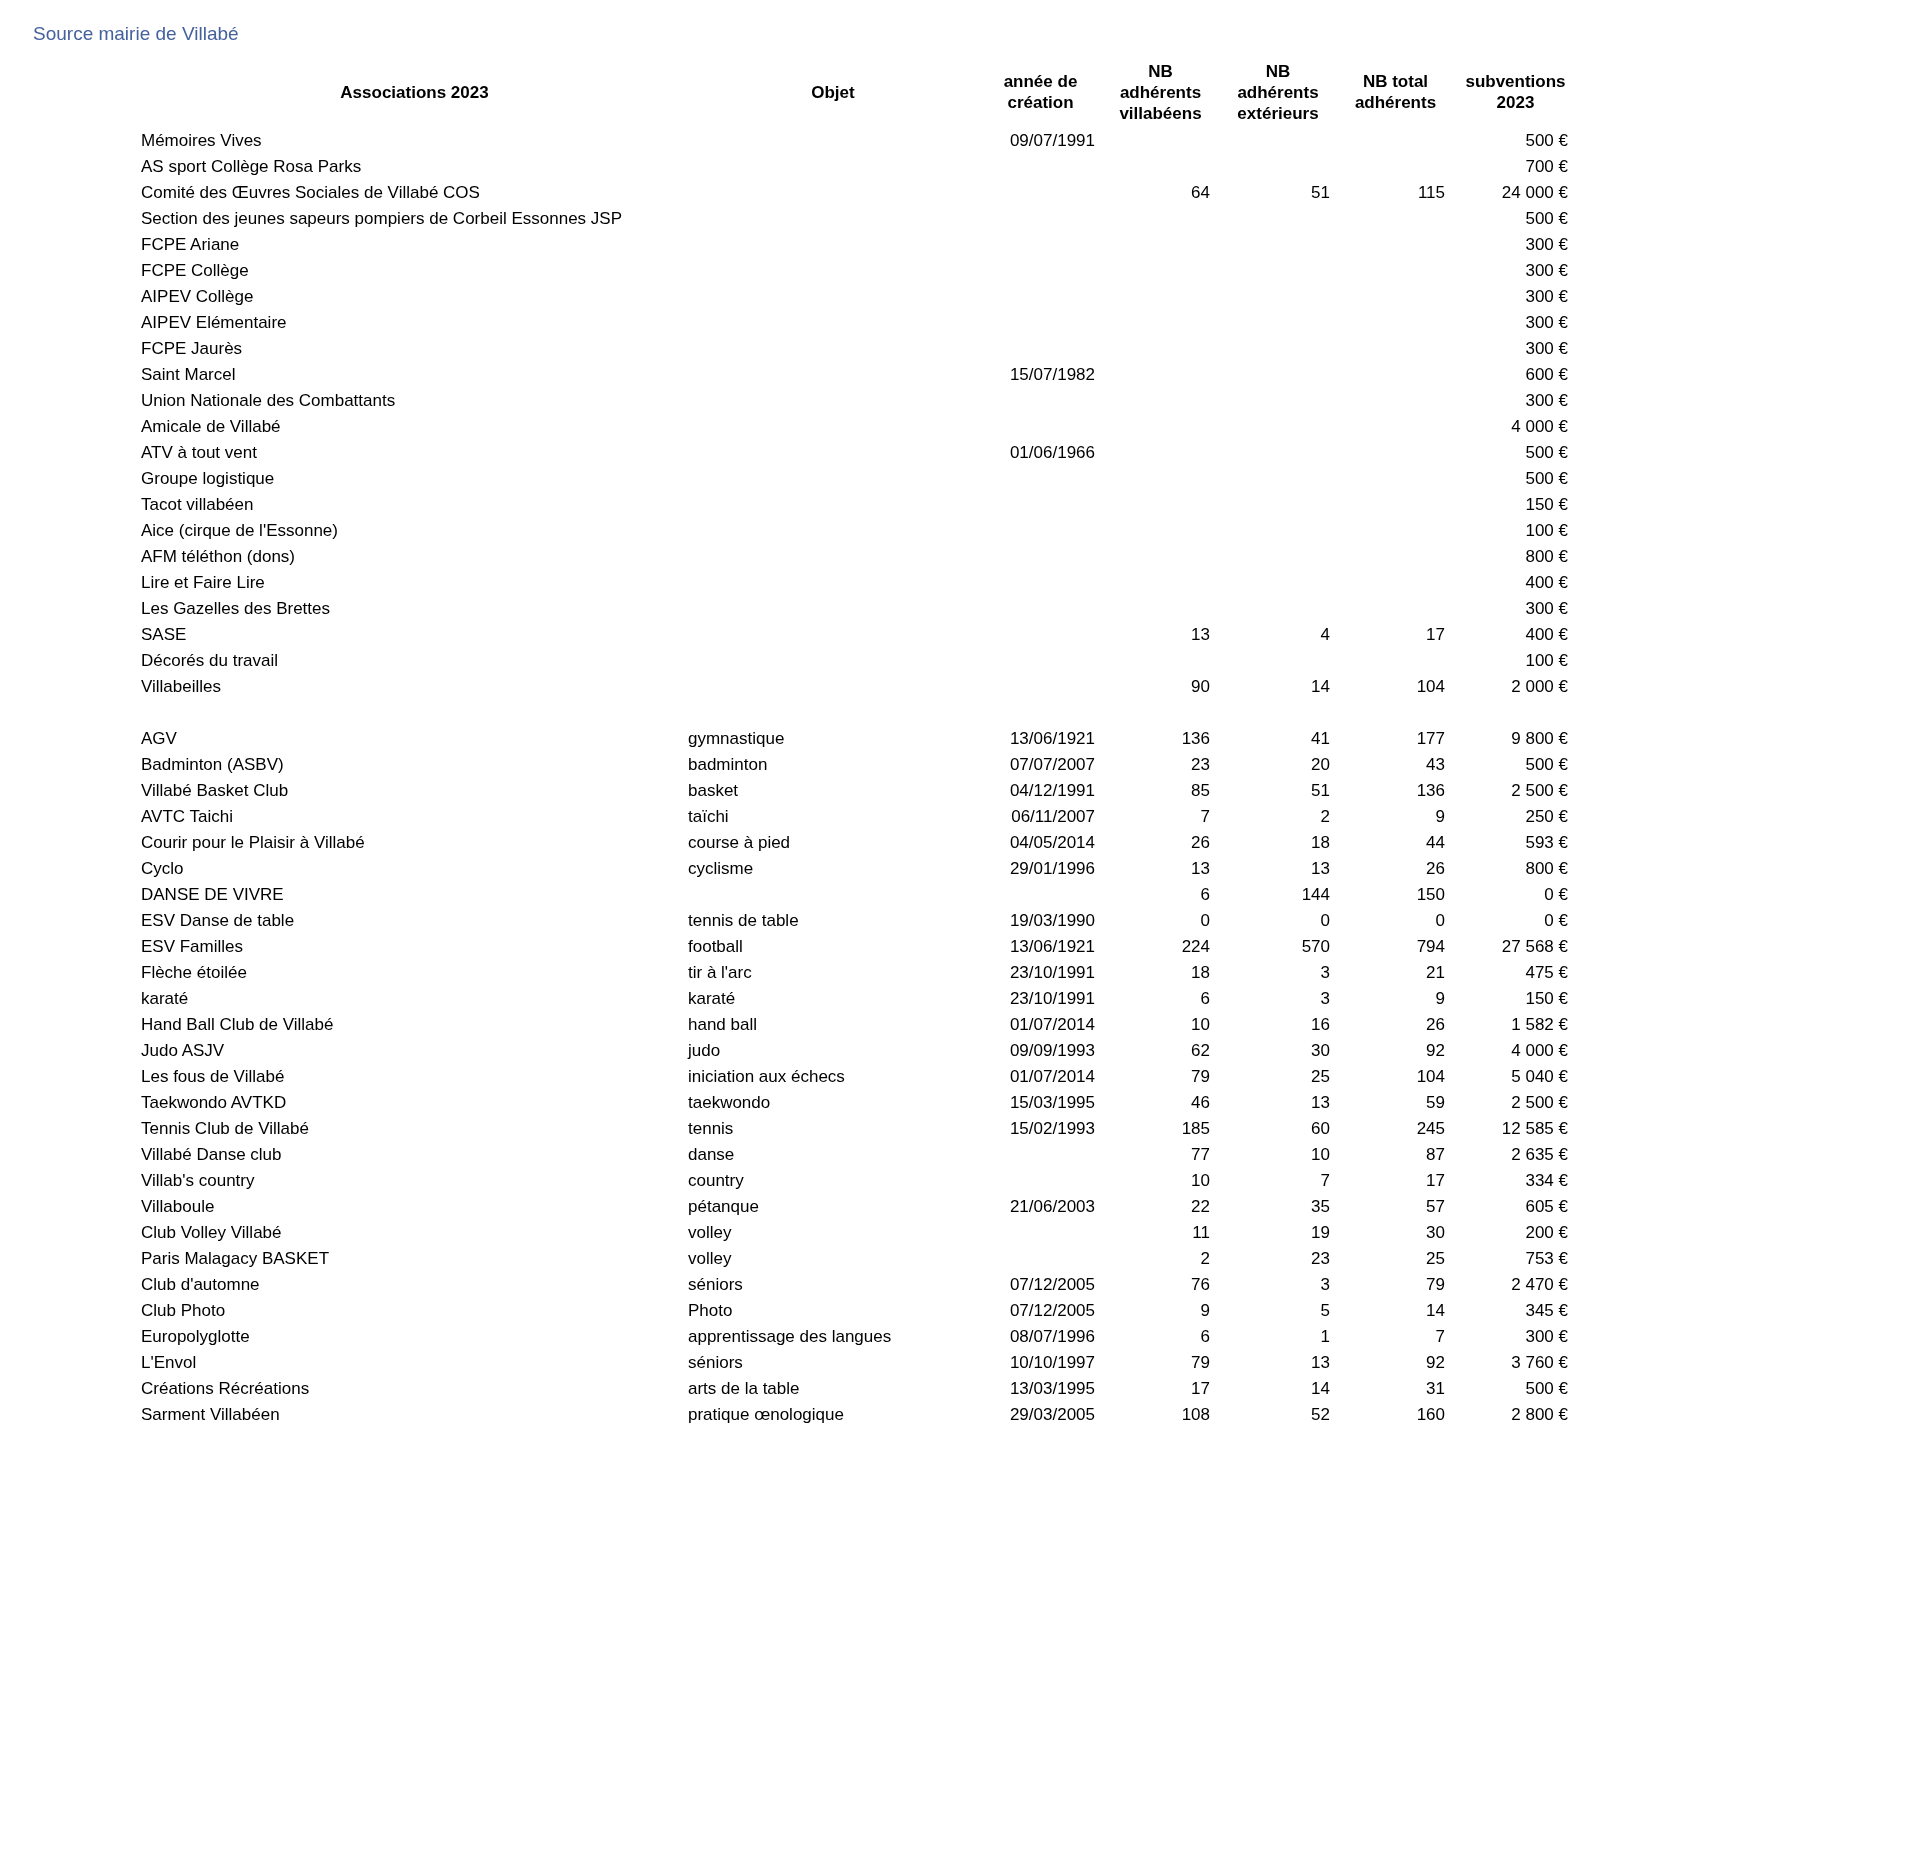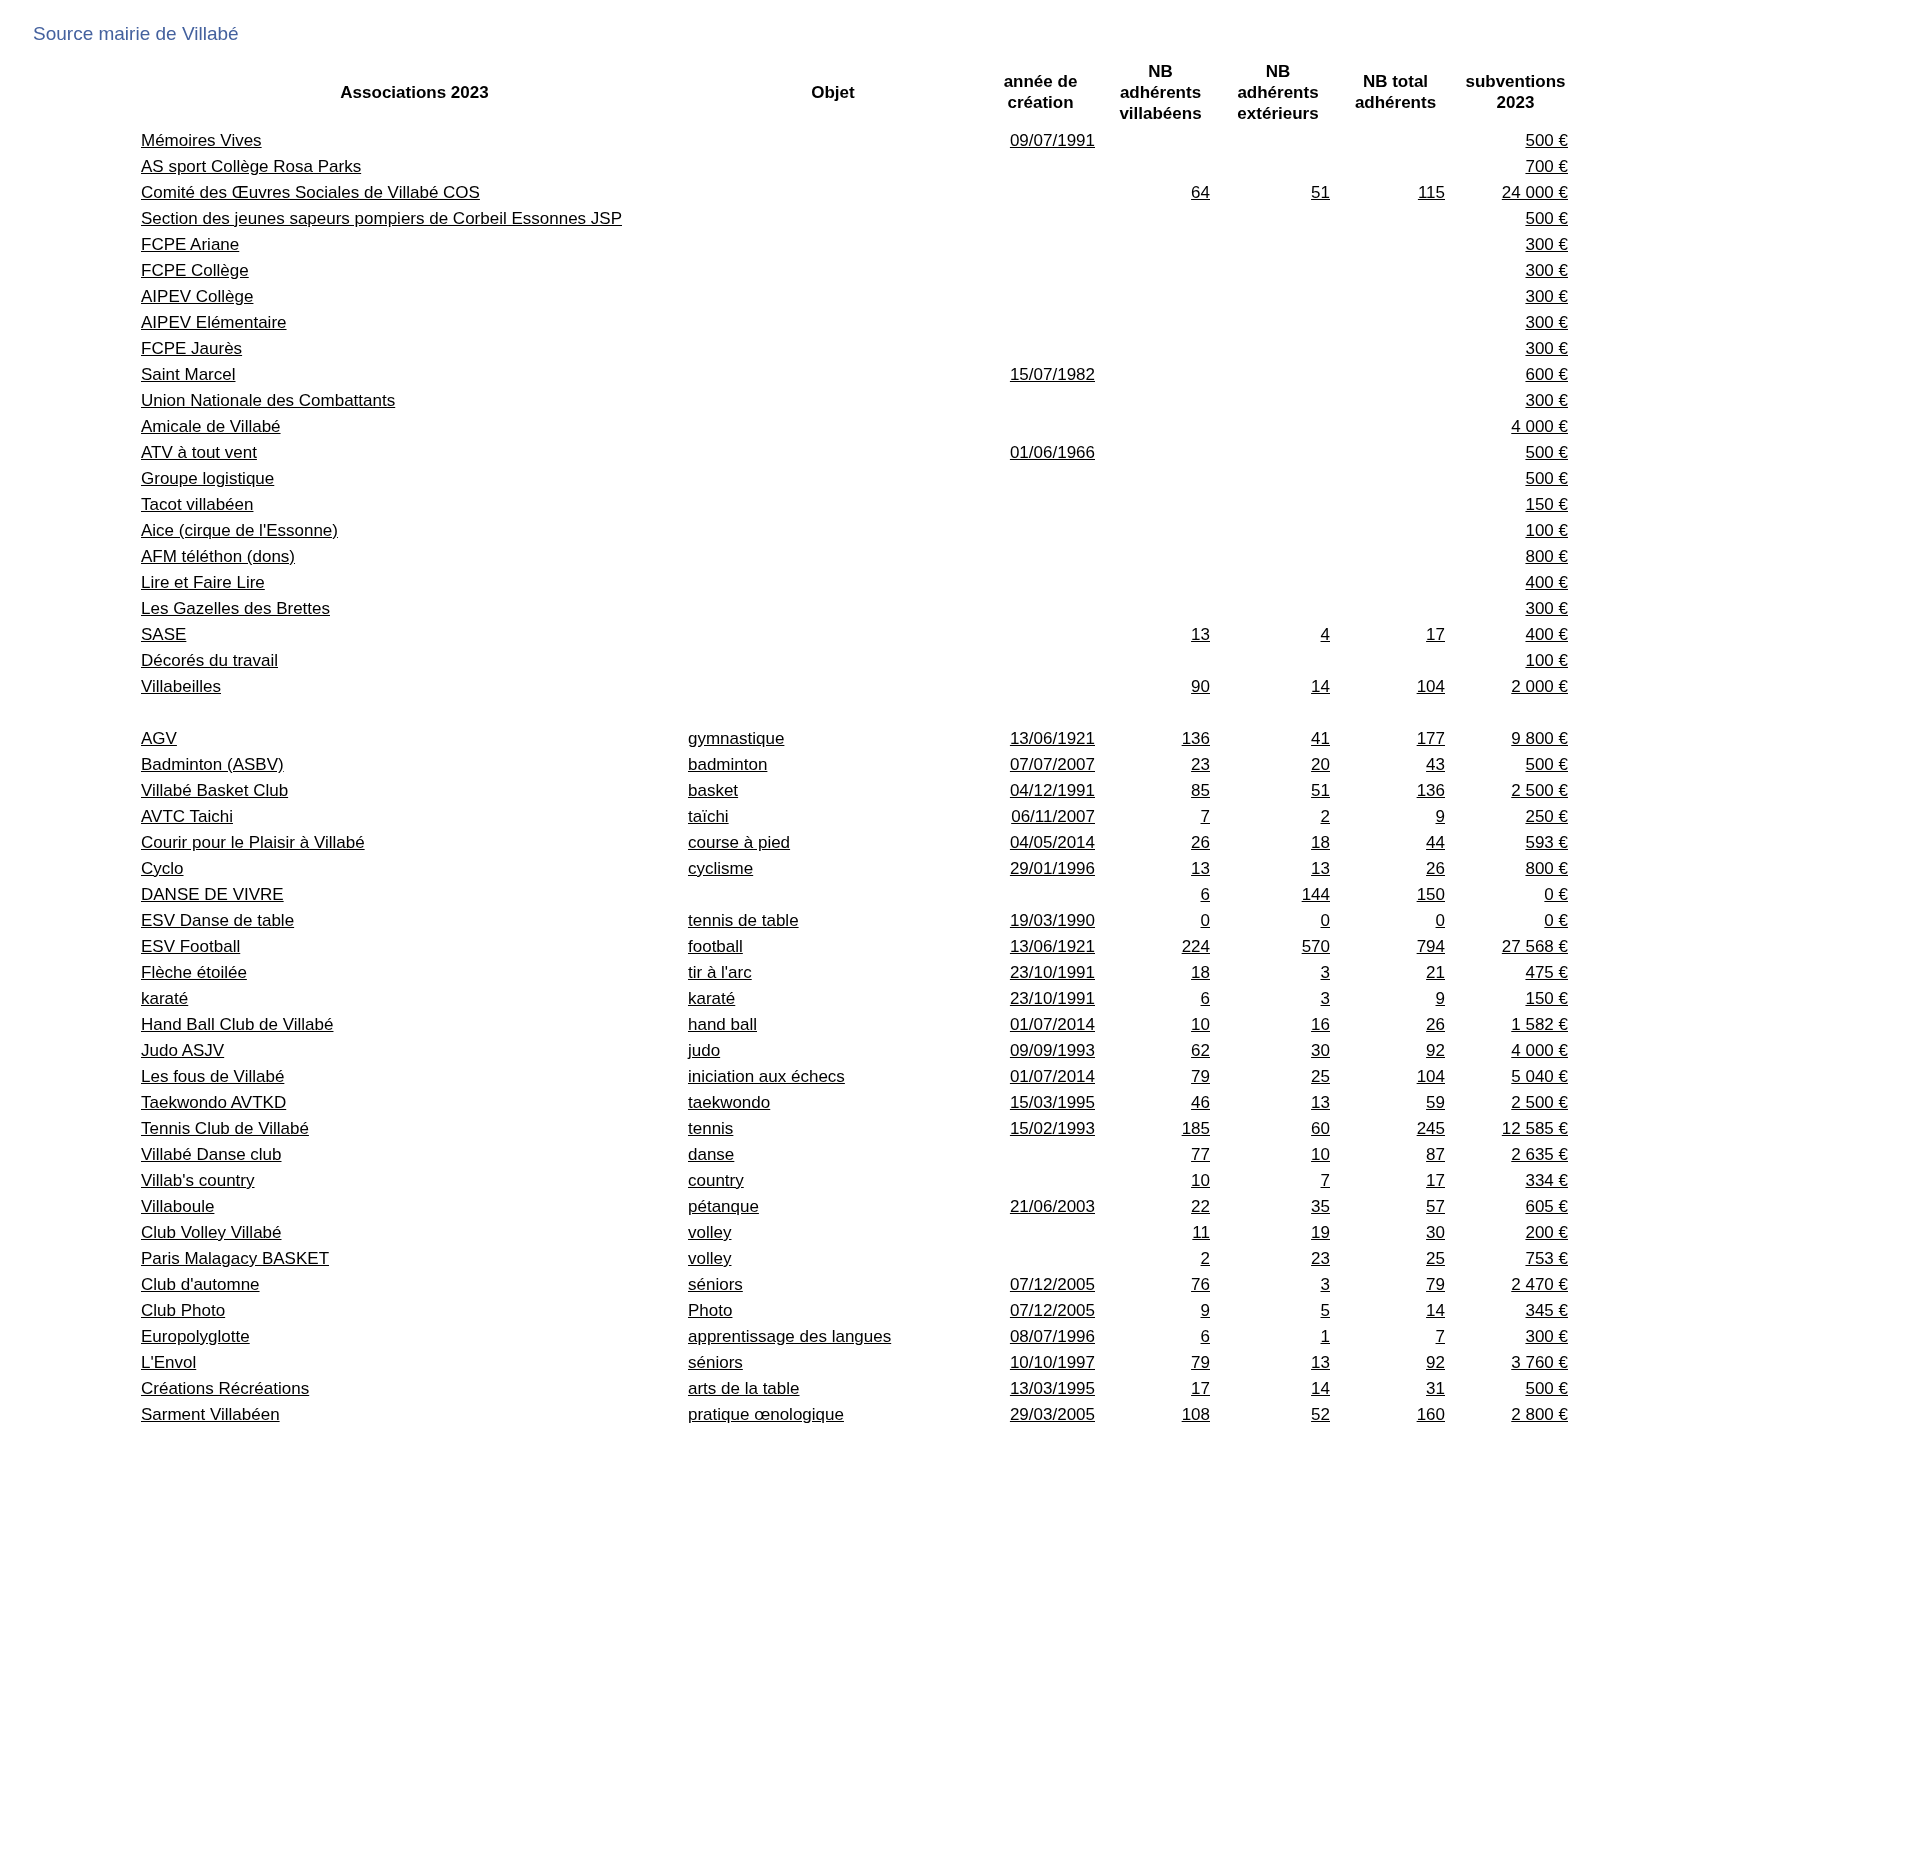--- a/index.html
+++ b/index.html
@@ -37,21 +37,20 @@
   .th {
     text-align: center;
     white-space: pre-line;
     line-height: 21px;
   }
   .tbody { }
   .tr {
     display: flex;
     height: 26px;
     align-items: center;
-    text-decoration: underline;
   }
   .tr.spacer { height: 26px; }
   .td {
     line-height: 26px;
     white-space: nowrap;
   }
   .c1 { width: 547px; margin-left: 48px; }
   .c2 { width: 290px; text-align: center; }
   .c3 { width: 125px; }
   .c4 { width: 115px; }
@@ -351,21 +350,21 @@
         <div class="tr">
           <div class="td c1 left">ESV Danse de table</div>
           <div class="td c2 left">tennis de table</div>
           <div class="td c3 right">19/03/1990</div>
           <div class="td c4 right">0</div>
           <div class="td c5 right">0</div>
           <div class="td c6 right">0</div>
           <div class="td c7 right">0 €</div>
         </div>
         <div class="tr">
-          <div class="td c1 left">ESV Football</div>
+          <div class="td c1 left">ESV Familles</div>
           <div class="td c2 left">football</div>
           <div class="td c3 right">13/06/1921</div>
           <div class="td c4 right">224</div>
           <div class="td c5 right">570</div>
           <div class="td c6 right">794</div>
           <div class="td c7 right">27 568 €</div>
         </div>
         <div class="tr">
           <div class="td c1 left">Flèche étoilée</div>
           <div class="td c2 left">tir à l'arc</div>

